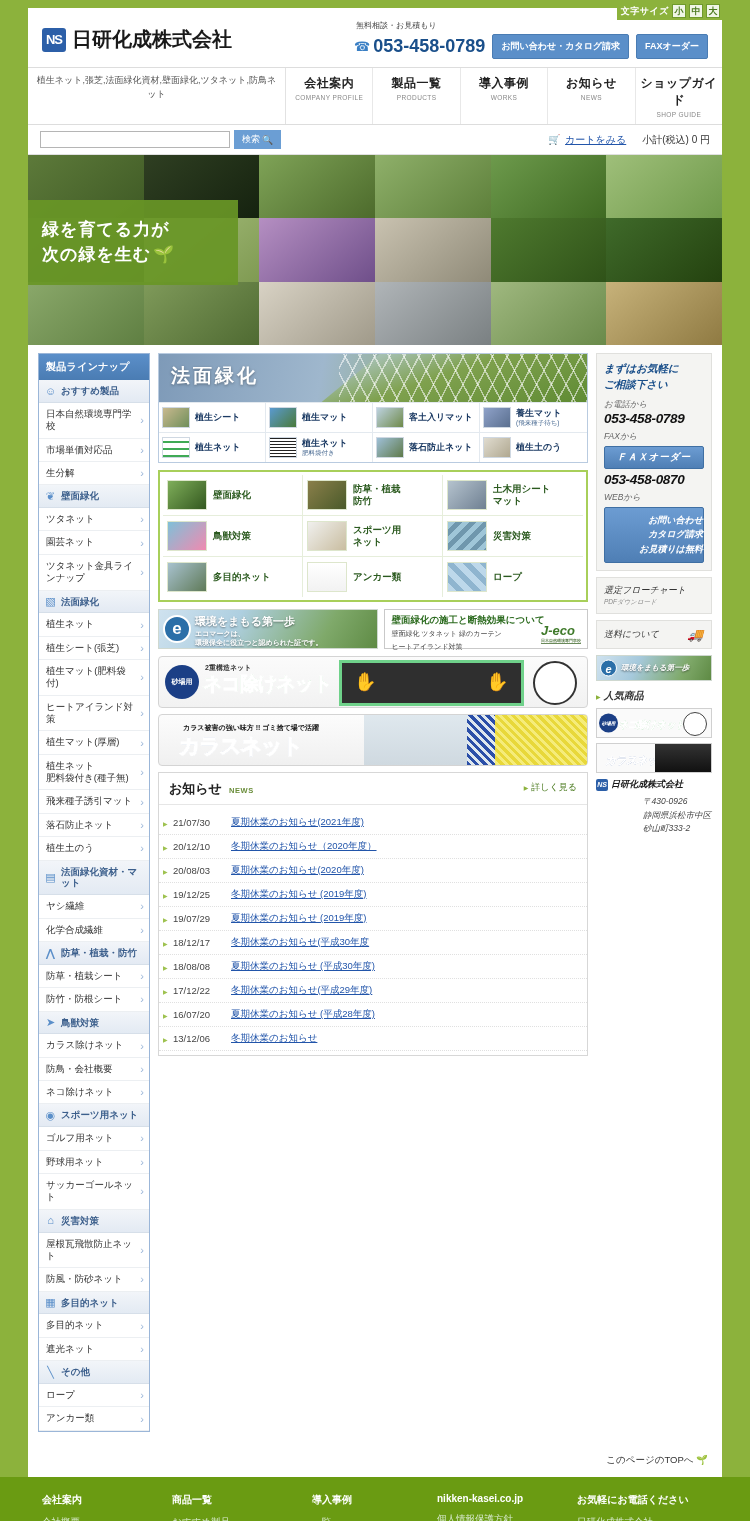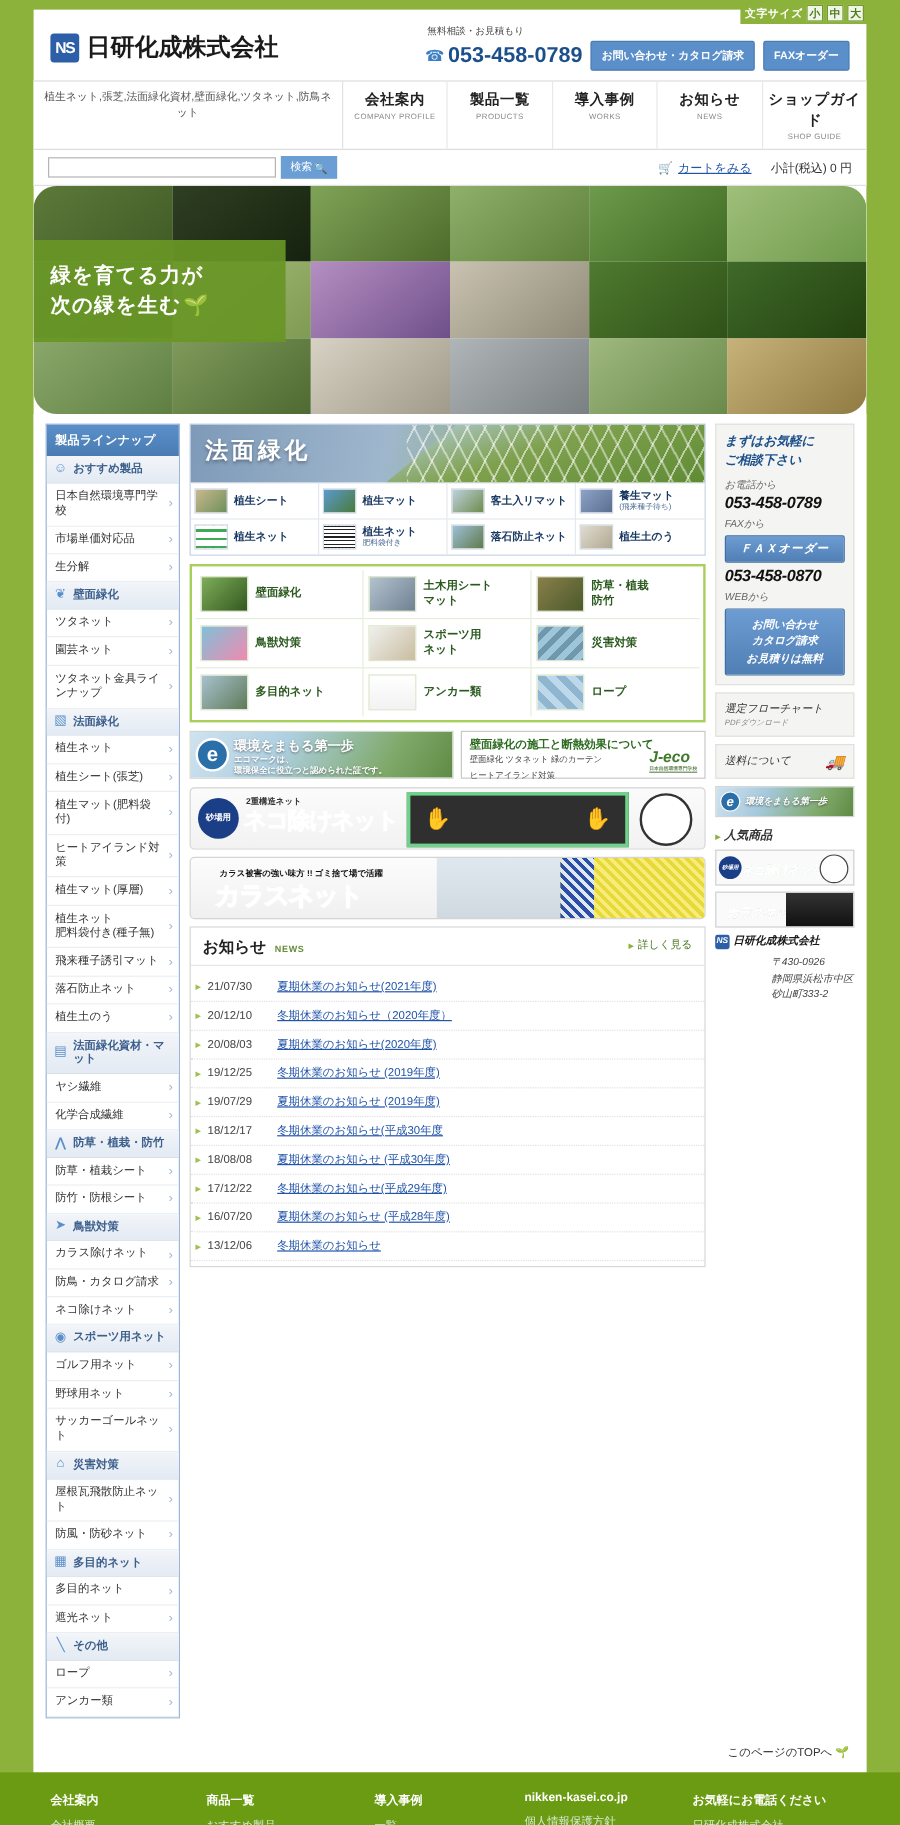--- a/index.html
+++ b/index.html
@@ -83,21 +83,21 @@
   .search-btn {
     background: #6b9ed4; color: #fff; font-size: 9px; padding: 3px 8px;
     border: none; cursor: pointer; display: flex; align-items: center; gap: 2px;
   }
   .search-right { display: flex; align-items: center; gap: 16px; font-size: 10px; }
   .cart-link { color: #2255aa; text-decoration: underline; cursor: pointer; }
   .cart-wrap { display: flex; align-items: center; gap: 4px; }
   .subtotal { color: #333; }
 
   
-  .hero { position: relative; height: 190px; overflow: hidden; background: #e5e5e5; border-radius: 19px; }
+  .hero { position: relative; height: 190px; overflow: hidden; background: #5eead4; }
   .hero-grid { display: grid; grid-template-columns: repeat(6, 1fr); grid-template-rows: repeat(3, 1fr); height: 190px; }
   .hero-cell { background-size: cover; }
   .hero-slogan {
     position: absolute; left: 0; top: 45px; width: 210px; padding: 18px 14px;
     background: rgba(104,150,38,.93); color: #fff; font-size: 17px;
     font-weight: bold; line-height: 1.45; letter-spacing: 1px;
   }
   .sprout { display: inline-block; margin-left: 2px; }
 
   
@@ -280,21 +280,21 @@
   .rs-head { font-size: 10.5px; font-weight: bold; color: #1a4f8a; line-height: 1.5; margin-bottom: 6px; }
   .rs-label { font-size: 8.5px; color: #666; margin-top: 5px; }
   .rs-tel { font-size: 13.5px; font-weight: bold; color: #111; letter-spacing: -.3px; }
   .rs-fax-btn {
     background: linear-gradient(#6c9cd2, #4f7fb5); color: #fff; font-size: 9.5px;
     font-weight: bold; text-align: center; padding: 4px 0; border: 1px solid #3f6fa3;
     border-radius: 2px; margin: 3px 0; letter-spacing: 1px; cursor: pointer;
   }
   .rs-web-btn {
     background: linear-gradient(#6c9cd2, #4f7fb5); color: #fff; font-size: 9px;
-    font-weight: bold; text-align: center; padding: 5px 0; border: 1px solid #3f6fa3;
+    font-weight: bold; text-align: right; padding: 5px 0; border: 1px solid #3f6fa3;
     border-radius: 2px; margin-top: 3px; line-height: 1.65; cursor: pointer;
   }
   .rs-link-block {
     background: #f4f4f2; border: 1px solid #e0e0dd; padding: 6px 7px;
     margin-bottom: 6px; cursor: pointer;
   }
   .rs-link-t1 { font-size: 9px; color: #333; }
   .rs-link-t2 { font-size: 6.5px; color: #888; margin-top: 1px; }
   .rs-ship { display: flex; align-items: center; justify-content: space-between; }
   .truck { font-size: 13px; color: #3a6b2a; }
@@ -522,21 +522,21 @@
           <span>防草・植栽・防竹</span>
         </div>
         <div class="ls-item">防草・植栽シート</div>
         <div class="ls-item">防竹・防根シート</div>
 
         <div class="ls-cat">
           <span class="ci">➤</span>
           <span>鳥獣対策</span>
         </div>
         <div class="ls-item">カラス除けネット</div>
-        <div class="ls-item">防鳥・カタログ請求</div>
+        <div class="ls-item">防鳥・会社概要</div>
         <div class="ls-item">ネコ除けネット</div>
 
         <div class="ls-cat">
           <span class="ci">◉</span>
           <span>スポーツ用ネット</span>
         </div>
         <div class="ls-item">ゴルフ用ネット</div>
         <div class="ls-item">野球用ネット</div>
         <div class="ls-item">サッカーゴールネット</div>
 
@@ -612,28 +612,28 @@
           </div>
         </div>
 
         <div class="green-box">
           <div class="grid9">
             <div class="gcell2">
               <span class="thumb2" style="background:linear-gradient(135deg,#7fae5a,#33581f)"></span>
               <span class="gcell2-label" style="white-space:pre-line">壁面緑化</span>
             </div>
             <div class="gcell2">
+              <span class="thumb2" style="background:linear-gradient(135deg,#8a7f4a,#4a5a2a)"></span>
+              <span class="gcell2-label" style="white-space:pre-line">防草・植栽
+防竹</span>
+            </div>
+            <div class="gcell2">
               <span class="thumb2" style="background:linear-gradient(135deg,#b5c3ce,#6f8092)"></span>
               <span class="gcell2-label" style="white-space:pre-line">土木用シート
 マット</span>
-            </div>
-            <div class="gcell2">
-              <span class="thumb2" style="background:linear-gradient(135deg,#8a7f4a,#4a5a2a)"></span>
-              <span class="gcell2-label" style="white-space:pre-line">防草・植栽
-防竹</span>
             </div>
             <div class="gcell2">
               <span class="thumb2" style="background:linear-gradient(135deg,#7fc0d8,#f08ab0)"></span>
               <span class="gcell2-label" style="white-space:pre-line">鳥獣対策</span>
             </div>
             <div class="gcell2">
               <span class="thumb2" style="background:linear-gradient(135deg,#f0f0ee,#c9bda0)"></span>
               <span class="gcell2-label" style="white-space:pre-line">スポーツ用
 ネット</span>
             </div>

